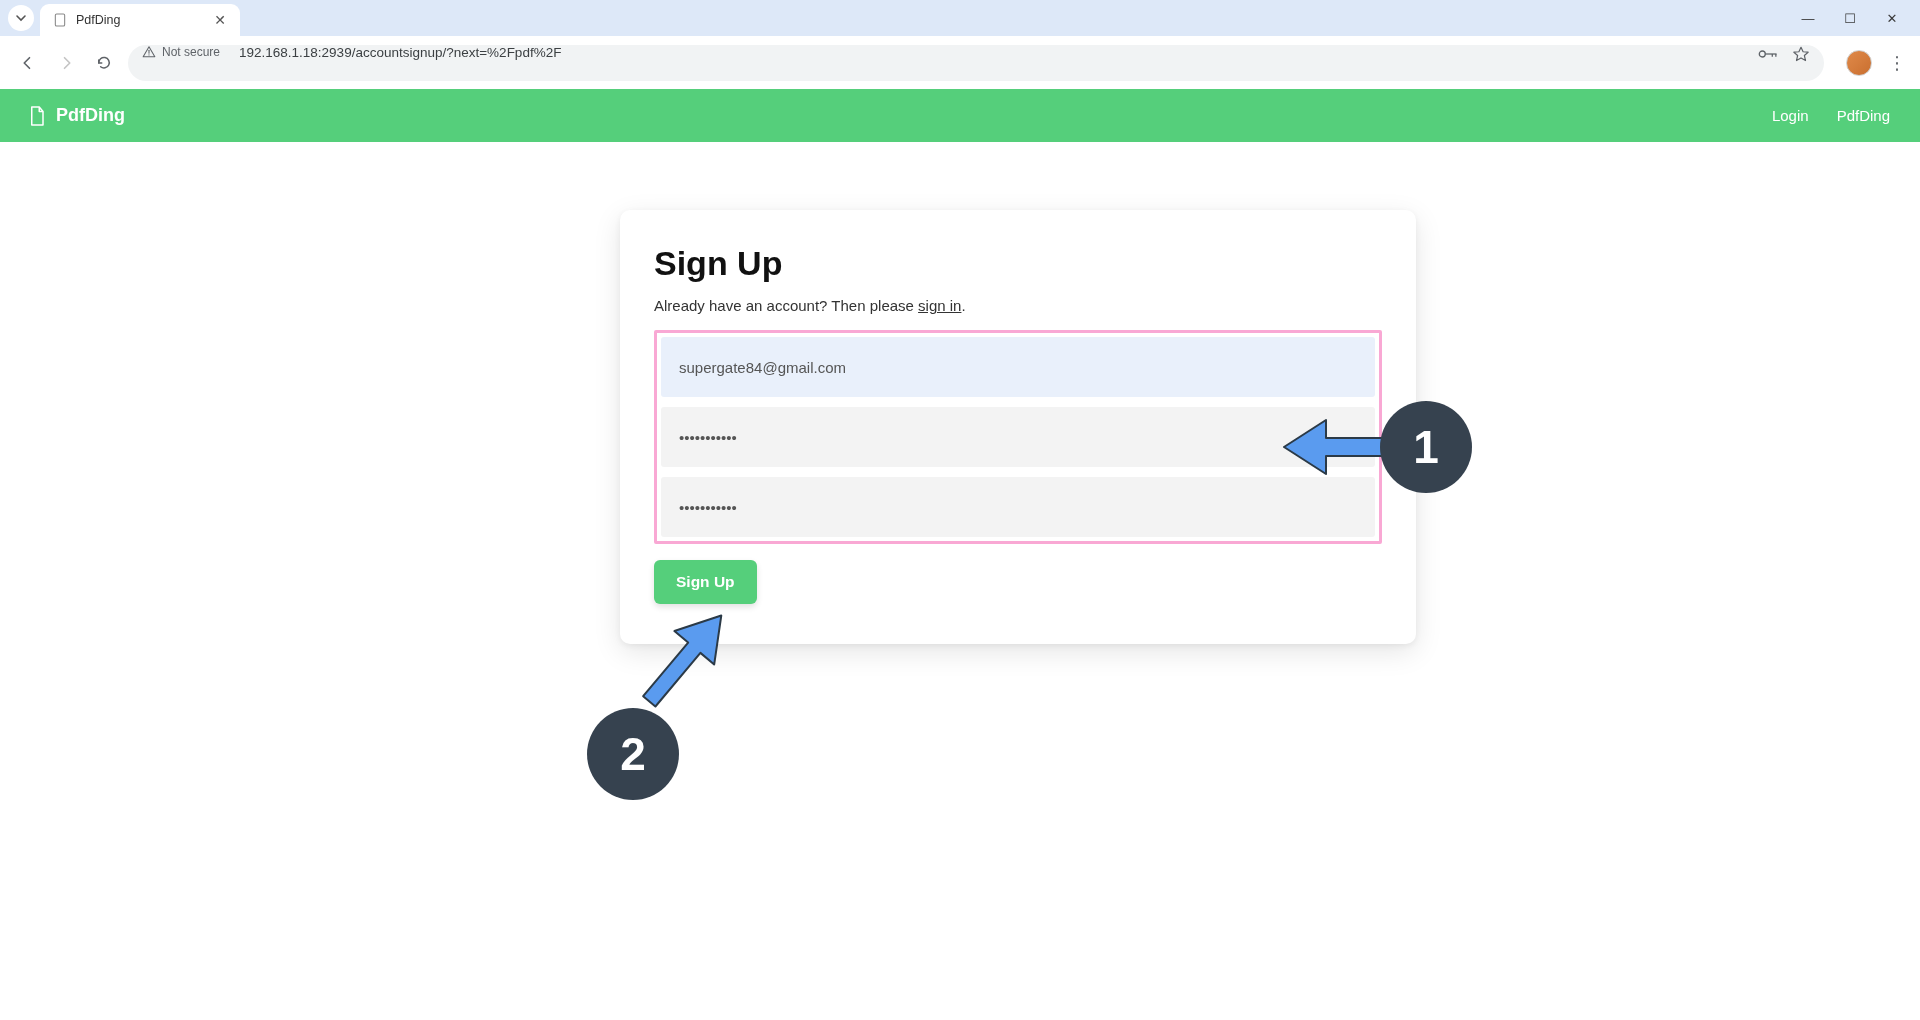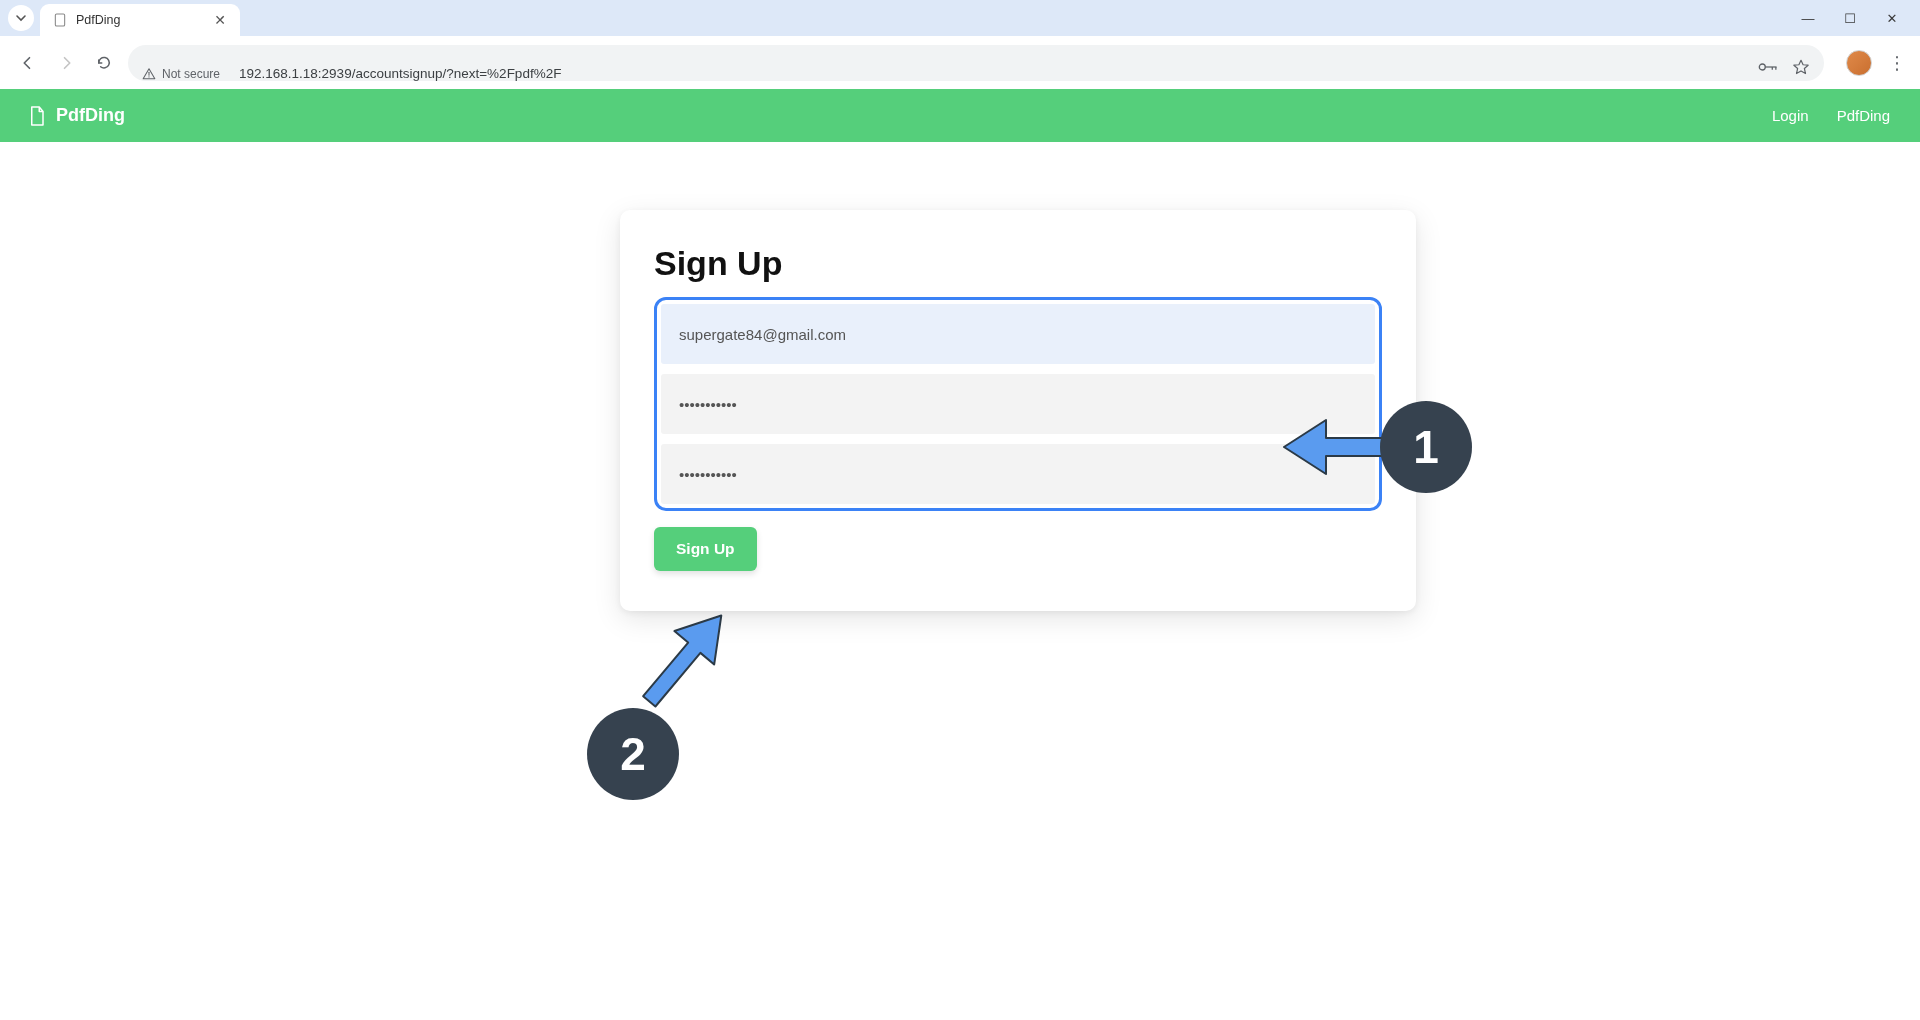--- a/index.html
+++ b/index.html
@@ -12,21 +12,21 @@
 .tab { background: #fff; border-radius: 9px 9px 0 0; height: 32px; display: flex; align-items: center; padding: 0 10px 0 12px; min-width: 200px; position: relative; margin-bottom: 0; }
 .tab-favicon { width: 16px; height: 16px; margin-right: 8px; }
 .tab-title { font-size: 12.5px; color: #333; flex: 1; }
 .tab-close { font-size: 14px; color: #555; padding: 0 4px; cursor: pointer; }
 .window-controls { position: absolute; right: 6px; top: 0; height: 36px; display: flex; align-items: center; gap: 18px; padding-right: 10px; }
 .window-controls span { font-size: 13px; color: #3a3a3a; cursor: pointer; width: 24px; text-align: center; }
 
 .address-row { height: 53px; display: flex; align-items: center; padding: 0 14px; gap: 10px; }
 .nav-btn { width: 28px; height: 28px; display: flex; align-items: center; justify-content: center; color: #5f6368; font-size: 18px; cursor: pointer; border-radius: 50%; }
 .nav-btn.disabled { color: #bdbdbd; }
-.omnibox { flex: 1; height: 36px; background: #f1f3f4; border-radius: 18px; display: flex; align-items: flex-end; padding: 0 14px; gap: 10px; }
+.omnibox { flex: 1; height: 36px; background: #f1f3f4; border-radius: 18px; display: flex; align-items: flex-start; padding: 0 14px; gap: 10px; }
 .not-secure-chip { display: flex; align-items: center; gap: 6px; background: #f1f3f4; border-radius: 14px; font-size: 12px; color: #5f6368; }
 .not-secure-chip .tri { font-size: 13px; }
 .url-text { font-size: 13.5px; color: #3c4043; flex: 1; margin-left: 9px; }
 .omni-right { display: flex; align-items: center; gap: 14px; color: #5f6368; }
 .key-icon { font-size: 16px; }
 .star-icon { font-size: 18px; }
 .right-controls { display: flex; align-items: center; gap: 16px; margin-left: 12px; }
 .avatar { width: 26px; height: 26px; border-radius: 50%; background: linear-gradient(135deg,#e08a4a,#c96f2f); border: 1px solid #d0d0d0; }
 .kebab { font-size: 18px; color: #5f6368; cursor: pointer; }
 
@@ -36,21 +36,21 @@
 .brand-doc-icon { width: 18px; height: 22px; }
 .header-links { display: flex; gap: 28px; }
 .header-links a { color: #fff; text-decoration: none; font-size: 15px; }
 
 
 .card { position: absolute; left: 620px; top: 210px; width: 796px; background: #fff; border-radius: 10px; box-shadow: 0 8px 28px rgba(0,0,0,0.10), 0 2px 6px rgba(0,0,0,0.06); padding: 34px 34px 40px 34px; }
 .card h1 { font-size: 34px; font-weight: 800; color: #111; margin-bottom: 14px; }
 .subtext { font-size: 15px; color: #333; margin-bottom: 16px; }
 .subtext a { color: #333; text-decoration: underline; }
 
-.field-group { border: 3px solid #3b82f6; border-radius: 12px; padding: 4px 4px; }
+.field-group { border: 3px solid #f9a8d4; border-radius: 2px; padding: 4px 4px; }
 .field { width: 100%; height: 60px; border: none; background: #f3f3f3; padding: 0 18px; font-size: 15px; color: #555; margin-bottom: 10px; border-radius: 3px; font-family: inherit; }
 .field:last-child { margin-bottom: 0; }
 .field.email { background: #e9f0fb; color: #555; }
 
 .signup-btn { margin-top: 16px; background: #55cf7b; color: #fff; border: none; border-radius: 6px; padding: 13px 22px; font-size: 15.5px; font-weight: 700; cursor: pointer; box-shadow: 0 3px 6px rgba(0,0,0,0.12); }
 
 
 .anno-badge { position: absolute; width: 92px; height: 92px; border-radius: 50%; background: #36424f; color: #fff; display: flex; align-items: center; justify-content: center; font-size: 46px; font-weight: 700; font-family: Arial, sans-serif; }
 .arrow-svg { position: absolute; }
 </style>
@@ -136,20 +136,23 @@
     <span>PdfDing</span>
   </div>
   <div class="header-links">
     <a href="#">Login</a>
     <a href="#">PdfDing</a>
   </div>
 </div>
 
 <div class="card">
   <h1>Sign Up</h1>
+  <p class="subtext">
+    <span>Already have an account? Then please </span><a href="#">sign in</a><span>.</span>
+  </p>
   <div class="field-group">
     <input class="field email" type="text" value="supergate84@gmail.com" style="">
     <input class="field" type="password" value="•••••••••••" style="">
     <input class="field" type="password" value="•••••••••••" style="">
   </div>
   <button class="signup-btn">Sign Up</button>
 </div>
 
 <svg class="arrow-svg" style="left:1282px; top:412px;" width="114" height="70" viewBox="0 0 114 70">
   <defs></defs>

